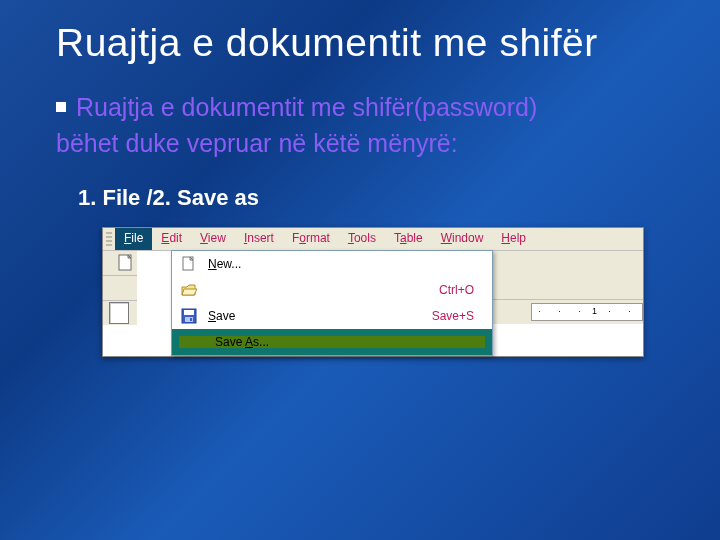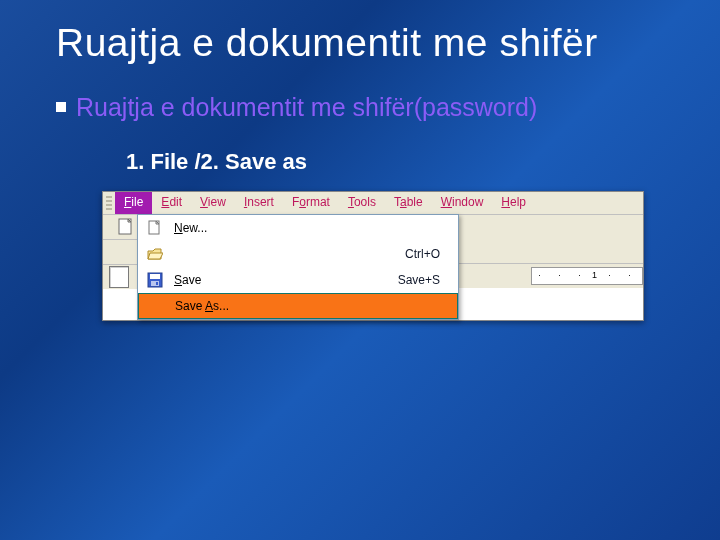--- a/index.html
+++ b/index.html
@@ -1,47 +1,48 @@
 <!DOCTYPE html>
 <html><head>
 <meta charset="utf-8">
 <style>
 html,body{margin:0;padding:0;width:720px;height:540px;font-family:Arial,Helvetica,sans-serif;}
 body{background:linear-gradient(135deg,#1a4d9e 0%,#0d3a85 30%,#1a5bb8 55%,#0f3d8f 100%);position:relative;overflow:hidden;}
 .slide{position:relative;width:100%;height:100%;box-sizing:border-box;padding:20px 19px 0 56px;}
 .title{color:#fff;font-size:39px;font-weight:400;letter-spacing:.5px;margin:0 0 22px 0;line-height:1.2;}
 .body-text{color:#8b5cf6;font-size:25px;line-height:1.45;margin:0 0 24px 0;}
 .bullet{display:inline-block;width:10px;height:10px;background:#fff;margin-right:10px;vertical-align:middle;position:relative;top:-2px;}
-.step{color:#fff;font-size:22px;font-weight:700;margin:0 0 16px 70px;}
+.step{color:#fff;font-size:22px;font-weight:700;margin:0 0 16px 22px;}
 .screenshot{margin-left:46px;width:540px;background:#fff;border:1px solid #888;box-shadow:0 2px 6px rgba(0,0,0,.4);font-family:Tahoma,Arial,sans-serif;font-size:12px;color:#000;}
 .menubar-row{display:flex;align-items:stretch;height:22px;background:#ece9d8;border-bottom:1px solid #c0c0c0;}
 .grip{width:6px;background:repeating-linear-gradient(to bottom,transparent 0 2px,#bdb9a6 2px 4px);margin:2px 3px;}
 .menu-item{padding:3px 9px;cursor:default;color:#be185d;}
 .menu-item u{text-decoration:underline;}
-.menu-item.active{background:#a21caf;color:#fff;}
+.menu-item.active{background:#0c4a6e;color:#fff;}
 .toolbar-row{display:flex;align-items:center;height:24px;background:#ece9d8;border-bottom:1px solid #c0c0c0;}
 .tool-icon{width:20px;height:20px;margin:0 3px;display:flex;align-items:center;justify-content:center;}
 .ruler-seg{margin-left:auto;width:110px;height:16px;background:#fff;border:1px solid #999;position:relative;font-size:9px;display:flex;align-items:center;justify-content:center;}
-.dropdown{position:relative;width:320px;background:#fff;border:1px solid #7f9db9;box-shadow:2px 2px 4px rgba(0,0,0,.3);margin-top:-1px;}
+.dropdown{position:relative;width:320px;background:#fff;border:1px solid #7f9db9;box-shadow:2px 2px 4px rgba(0,0,0,.3);margin-top:-1px;margin-left:34px;}
 .dd-item{display:flex;align-items:center;height:26px;padding:0 8px;border-bottom:0;}
-.dd-item.sel{background:#f97316;border:1px solid #0f766e;margin:0;box-sizing:border-box;}
+.dd-item.sel{background:#4d7c0f;border:7px solid #0f766e;margin:0;box-sizing:border-box;}
 .dd-icon{width:18px;height:18px;margin-right:10px;display:flex;align-items:center;justify-content:center;}
 .dd-label{flex:1;}
-.dd-short{margin-left:auto;padding-right:10px;color:#0f172a;}
+.dd-short{margin-left:auto;padding-right:10px;color:#be185d;}
 .below-row{display:flex;align-items:center;height:24px;background:#ece9d8;}
 .page-square{width:18px;height:20px;border:1px solid #7a7a7a;background:#fff;margin:0 6px;box-shadow:inset 1px 1px 0 #d0d0d0;}
 svg{display:block;}
 </style>
 </head>
 <body>
 
 <div class="slide">
   <h1 class="title">Ruajtja e dokumentit me shifër</h1>
   <p class="body-text">
     <span class="bullet"></span><span>Ruajtja e dokumentit me shifër(password)</span><br>
+    <span>bëhet duke vepruar në këtë mënyrë:</span>
   </p>
   <p class="step">1. File /2. Save as</p>
 
   <div class="screenshot">
 
     <div class="menubar-row">
       <div class="grip"></div>
       <div class="menu-item active"><u textcontent="File">F</u><span>ile</span></div>
       <div class="menu-item"><span><u>E</u>dit</span></div>
       <div class="menu-item"><span><u>V</u>iew</span></div>

